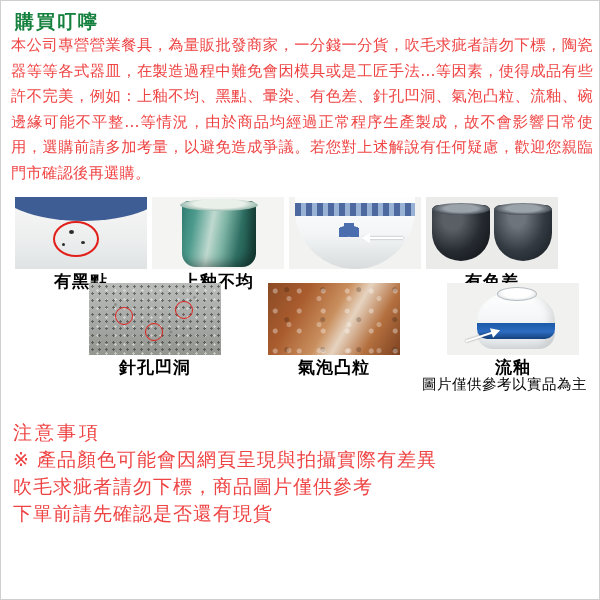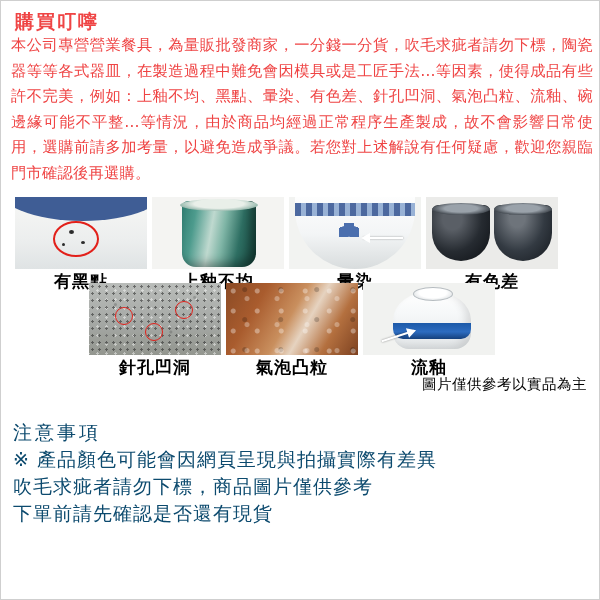--- a/index.html
+++ b/index.html
@@ -24,21 +24,21 @@
   }
 
   
   .heading {
     position: absolute;
     left: 14px;
     top: 8px;
     font-size: 19px;
     font-weight: bold;
     letter-spacing: 2px;
-    color: #ef4444;
+    color: #15803d;
     white-space: nowrap;
   }
 
   
   .body-text {
     position: absolute;
     left: 10px;
     top: 32px;
     width: 582px;
     font-size: 15.3px;
@@ -47,21 +47,21 @@
     text-align: justify;
     color: #ef4444;
   }
 
   
   .photo-row {
     position: absolute;
     display: flex;
   }
   .row1 { left: 14px; top: 196px; }
-  .row2 { left: 88px; top: 282px; }
+  .row2 { left: 88px; top: 282px; gap: 42px; }
 
   .cell {
     position: relative;
     margin-right: 5px;
   }
   .cell:last-child { margin-right: 12px; }
 
   .thumb {
     position: relative;
     width: 132px;
@@ -281,21 +281,21 @@
     top: 374px;
     font-size: 14.5px;
     letter-spacing: 0.5px;
   }
 
   
   .notice {
     position: absolute;
     left: 12px;
     top: 418px;
-    color: #0c4a6e;
+    color: #ef4444;
     font-size: 19px;
     line-height: 27px;
     letter-spacing: 1px;
     font-weight: 500;
   }
   .notice .title { letter-spacing: 3px; }
 </style>
 </head>
 <body>
 
@@ -332,21 +332,20 @@
 
     <div class="cell">
       <div class="thumb">
         <div class="ph ph-blur">
           <div class="bowl"></div>
           <div class="band"></div>
           <div class="motif"></div>
           <div class="arrow"></div>
         </div>
       </div>
-      <div class="caption">暈染</div>
     </div>
 
     <div class="cell">
       <div class="thumb">
         <div class="ph ph-color">
           <div class="b b1"></div>
           <div class="b b2"></div>
           <div class="bl bl1"></div>
           <div class="bl bl2"></div>
         </div>

